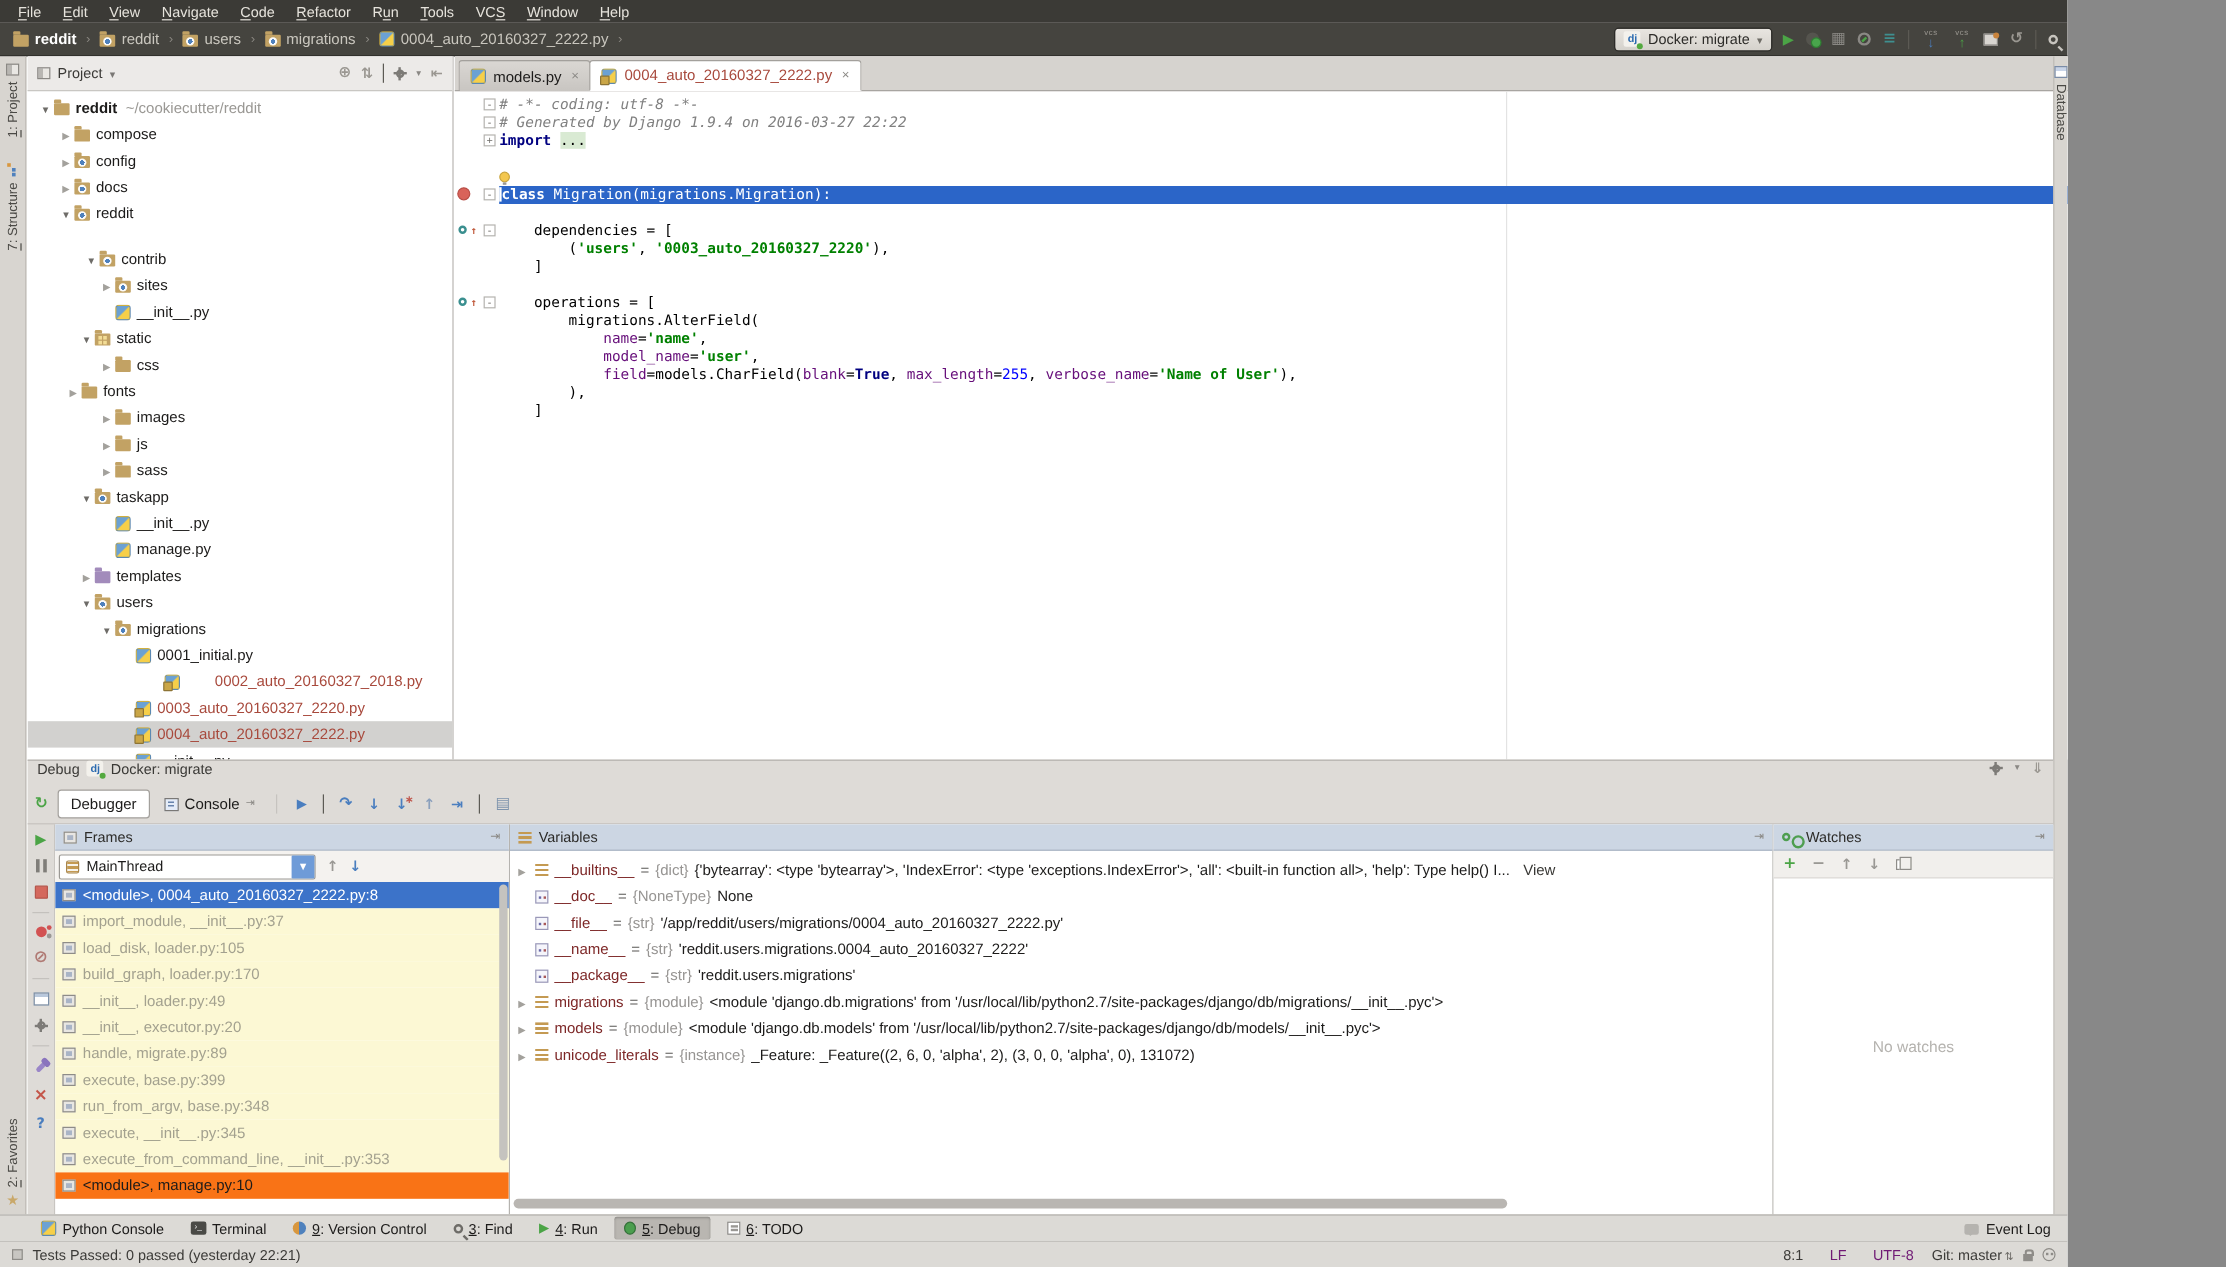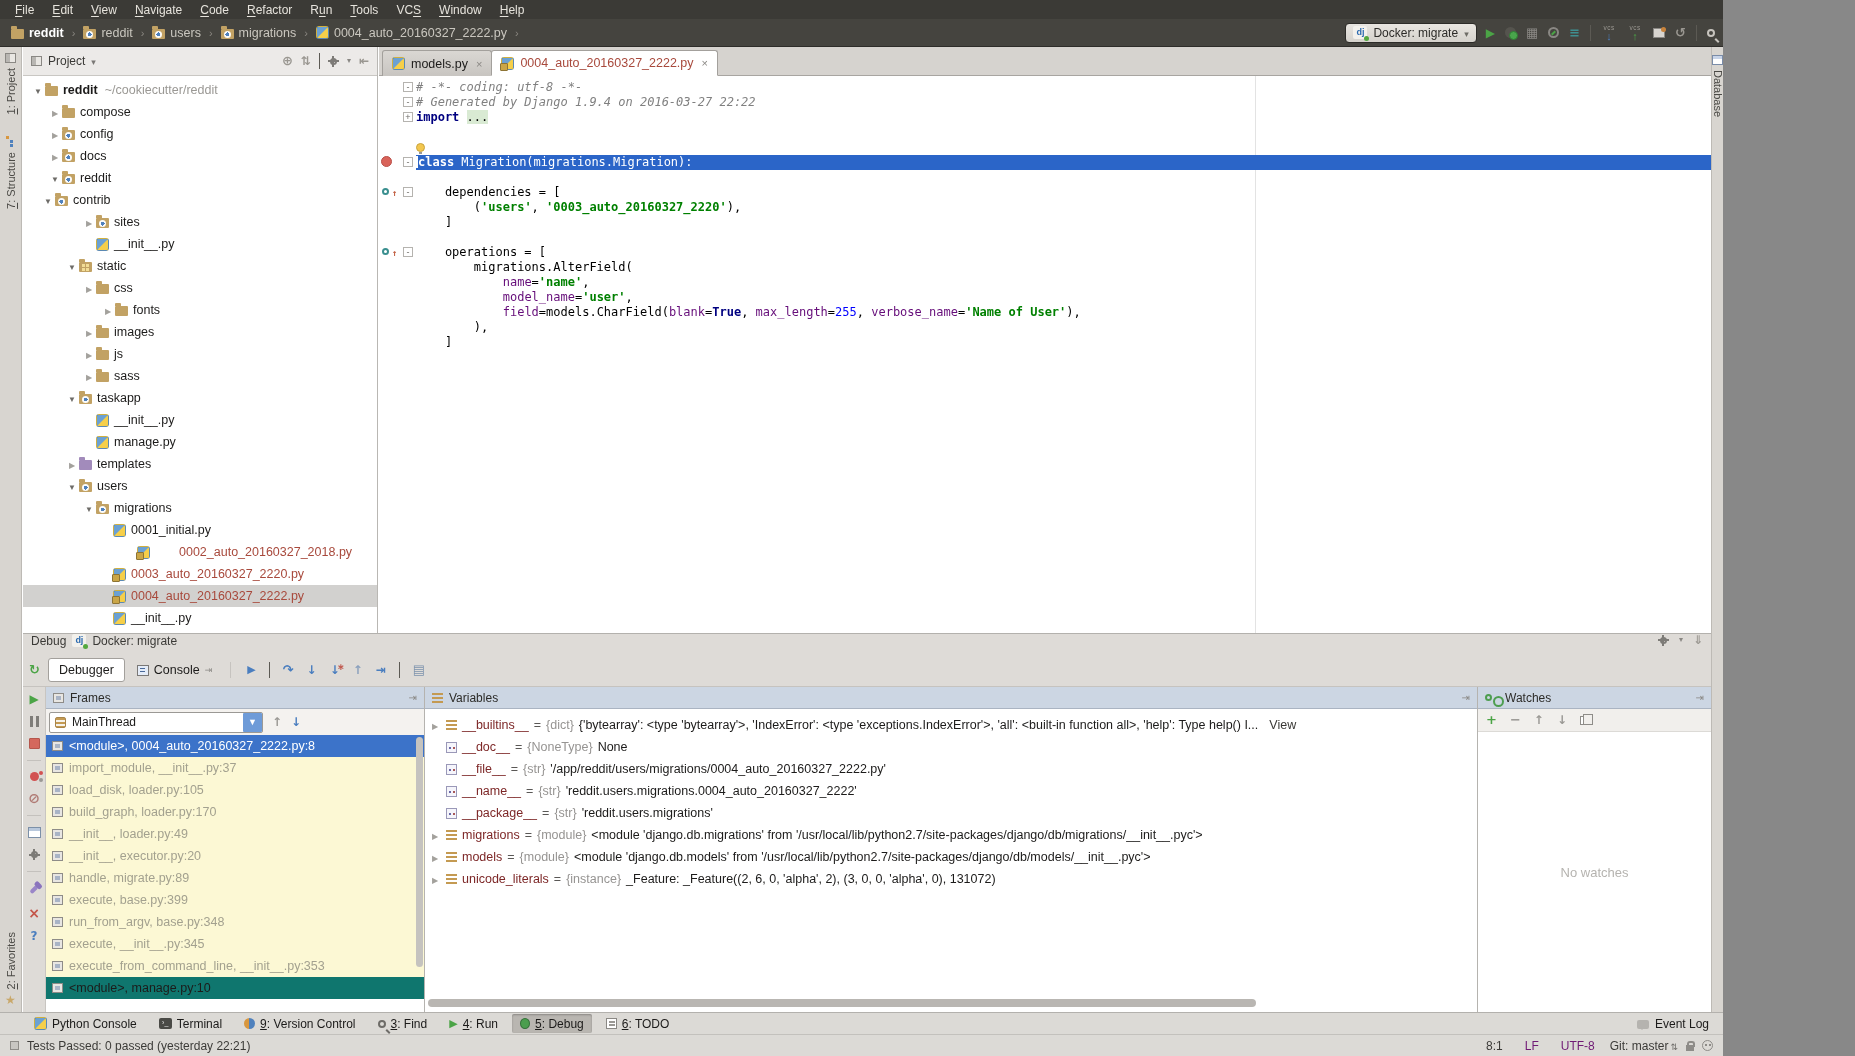--- a/index.html
+++ b/index.html
@@ -176,21 +176,21 @@
 .phead .spacer{flex:1}
 .threadrow{height:26px;display:flex;align-items:center;gap:9px;padding:2px 3px;background:#f4f2ef;flex:none}
 .threadsel{width:214px;height:21px;background:#fff;border:1px solid #9b9995;border-radius:2px;display:flex;align-items:center;gap:6px;padding-left:5px}
 .threadsel .spacer{flex:1}
 .threadbtn{width:19px;height:19px;background:#6e9bd8;border-radius:1px;color:#fff;text-align:center;font-size:9px;line-height:19px}
 .threadbtn::before{content:"▼"}
 .framelist{flex:1;overflow:hidden;font-size:12.5px}
 .frow{height:22px;display:flex;align-items:center;gap:6px;padding-left:6px;white-space:nowrap}
 .frow.selected{background:#3c73c9;color:#fff}
 .frow.lib{background:#fcf8d4;color:#a3a18f}
-.frow.normal{background:#0f766e;color:#1c1b1a}
+.frow.normal{background:#f97316;color:#1c1b1a}
 .fvscroll{position:absolute;right:1px;top:50px;width:7px;height:230px;background:#c5c3bf;border-radius:4px}
 .varlist{flex:1;overflow:hidden;padding:5px 0 0 4px;font-size:12.5px}
 .vrow{height:22px;display:flex;align-items:center;gap:5px;white-space:nowrap;overflow:hidden}
 .varrow{width:12px;text-align:center;flex:none}
 .varrow::before{content:"▶";color:#a3a19c;font-size:8px}
 .varrow.hidden2::before{visibility:hidden}
 .vname{color:#7d2727}
 .veq{color:#5a5856}
 .vtype{color:#969492}
 .vval{color:#1c1b1a}
@@ -357,21 +357,21 @@
         <div class="trow" style="padding-left: 25px;">
           <span class="tw closed"></span>
           <span class="ic icf ic-package"></span>
           <span class="tlabel">docs</span>
         </div>
         <div class="trow" style="padding-left: 25px;">
           <span class="tw open"></span>
           <span class="ic icf ic-package"></span>
           <span class="tlabel">reddit</span>
         </div>
-        <div class="trow" style="padding-left: 18px;">
+        <div class="trow" style="padding-left: 46px; margin-top: 16px;">
           <span class="tw open"></span>
           <span class="ic icf ic-package"></span>
           <span class="tlabel">contrib</span>
         </div>
         <div class="trow" style="padding-left: 59px;">
           <span class="tw closed"></span>
           <span class="ic icf ic-package"></span>
           <span class="tlabel">sites</span>
         </div>
         <div class="trow" style="padding-left: 59px;">
@@ -382,21 +382,21 @@
         <div class="trow" style="padding-left: 42px;">
           <span class="tw open"></span>
           <span class="ic icf ic-static-folder"></span>
           <span class="tlabel">static</span>
         </div>
         <div class="trow" style="padding-left: 59px;">
           <span class="tw closed"></span>
           <span class="ic icf ic-folder"></span>
           <span class="tlabel">css</span>
         </div>
-        <div class="trow" style="padding-left: 78px;">
+        <div class="trow" style="padding-left: 31px;">
           <span class="tw closed"></span>
           <span class="ic icf ic-folder"></span>
           <span class="tlabel">fonts</span>
         </div>
         <div class="trow" style="padding-left: 59px;">
           <span class="tw closed"></span>
           <span class="ic icf ic-folder"></span>
           <span class="tlabel">images</span>
         </div>
         <div class="trow" style="padding-left: 59px;">

